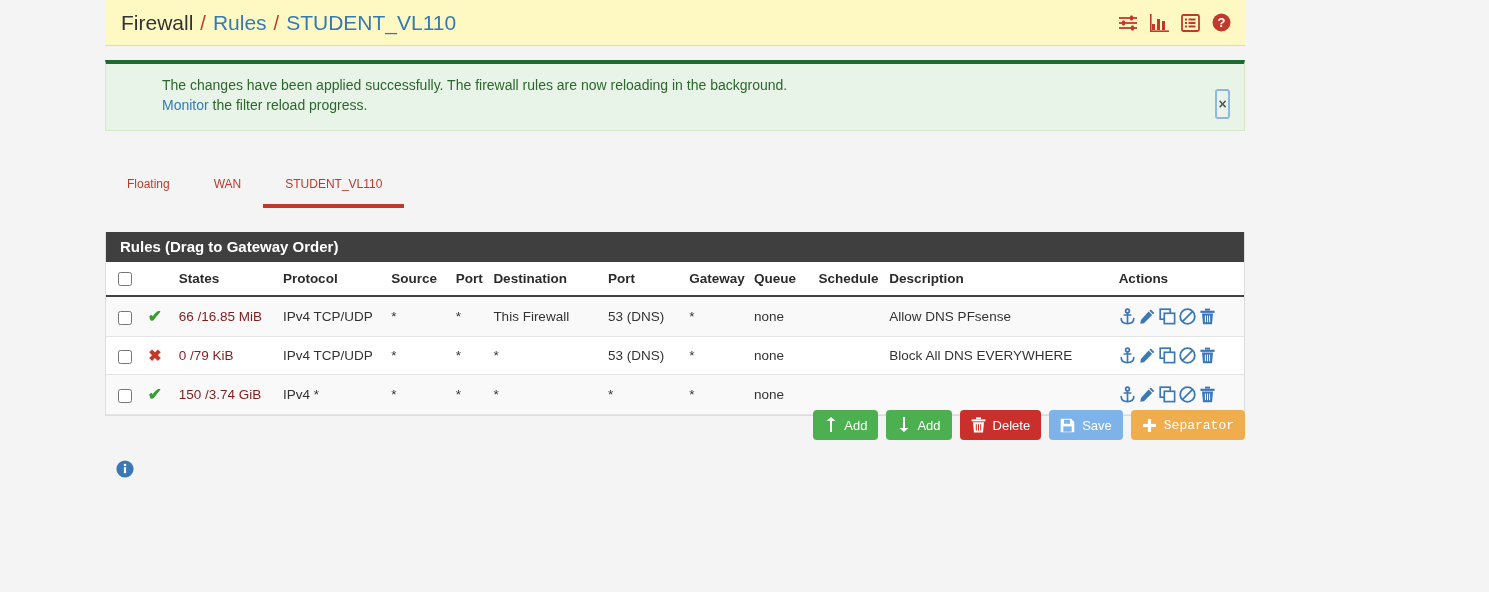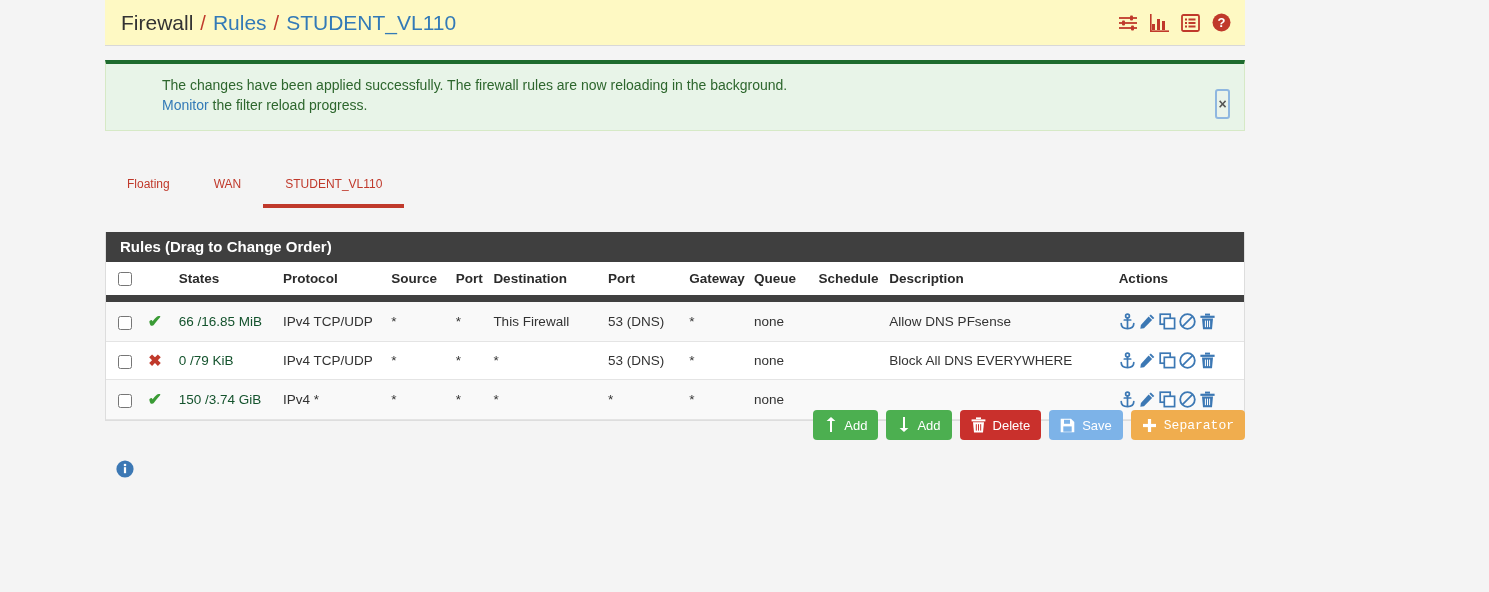--- a/index.html
+++ b/index.html
@@ -66,21 +66,21 @@
     background: #fff; border: 1px solid #ddd; border-top: none;
   }
   .panel-heading {
     background: #3f3f3f; color: #fff; font-weight: bold; font-size: 15px;
     padding: 7px 14px; height: 30px; line-height: 16px;
   }
   table.rules { width: 100%; border-collapse: collapse; table-layout: fixed; }
   table.rules th {
     font-size: 13.5px; font-weight: bold; color: #2b2b2b;
     text-align: left; padding: 9px 6px 9px 6px;
-    border-bottom: 7px solid #404040; background: #fff; vertical-align: middle;
+    border-bottom: 2px solid #404040; background: #fff; vertical-align: middle;
   }
   table.rules td {
     font-size: 13.5px; color: #333; padding: 9px 6px;
     border-bottom: 1px solid #e4e4e4; vertical-align: middle; height: 35px;
   }
   tr.row-alt td { background: #f9f9f9; }
   tr.row-plain td { background: #fff; }
   .c-check   { width: 30px; padding-left: 12px !important; }
   .c-status  { width: 34px; text-align: center; }
   .c-states  { width: 100px; }
@@ -91,21 +91,21 @@
   .c-port2   { width: 78px; }
   .c-gw      { width: 62px; }
   .c-queue   { width: 62px; }
   .c-sched   { width: 68px; }
   .c-desc    { width: 220px; }
   .c-actions { width: 126px; }
 
   input[type=checkbox] {
     width: 14px; height: 14px; margin: 0; vertical-align: middle; cursor: pointer;
   }
-  .state-link { color: #14532d; text-decoration: none; }
+  .state-link { color: #7f1d1d; text-decoration: none; }
   .ico-pass { color: #3a9b35; font-size: 17px; font-weight: bold; }
   .ico-block { color: #c0392b; font-size: 16px; font-weight: bold; }
   .actions { display: flex; align-items: center; gap: 3px; }
   .actions svg { display: block; cursor: pointer; }
 
   
   .btn-row {
     position: absolute; left: 105px; top: 410px; width: 1140px;
     display: flex; justify-content: flex-end; align-items: center; gap: 8px;
     padding-right: 0;
@@ -192,21 +192,21 @@
     <div class="alert-close">×</div>
   </div>
 
   <div class="tabs">
     <div class="tab">Floating</div>
     <div class="tab">WAN</div>
     <div class="tab active">STUDENT_VL110</div>
   </div>
 
   <div class="panel">
-    <div class="panel-heading">Rules (Drag to Change Order)</div>
+    <div class="panel-heading">Rules (Drag to Gateway Order)</div>
     <table class="rules">
       <thead>
         <tr>
           <th class="c-check">
             <input type="checkbox" style="">
           </th>
           <th class="c-status"></th>
           <th class="c-states">States</th>
           <th class="c-proto">Protocol</th>
           <th class="c-source">Source</th>

